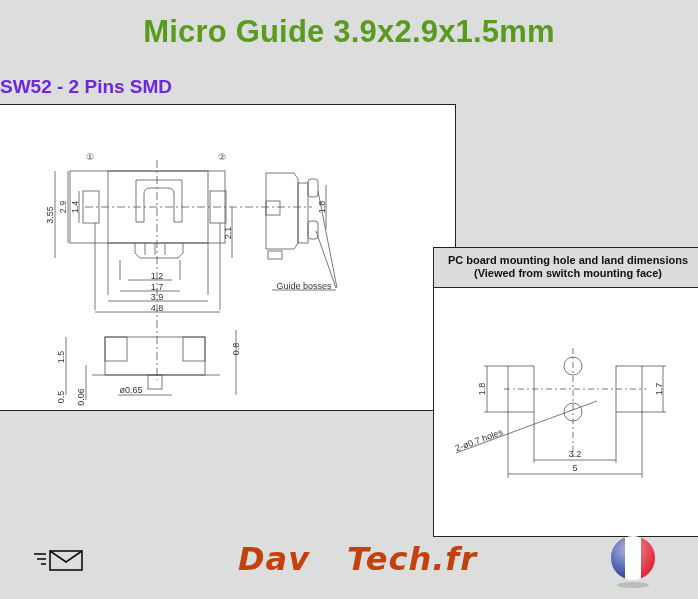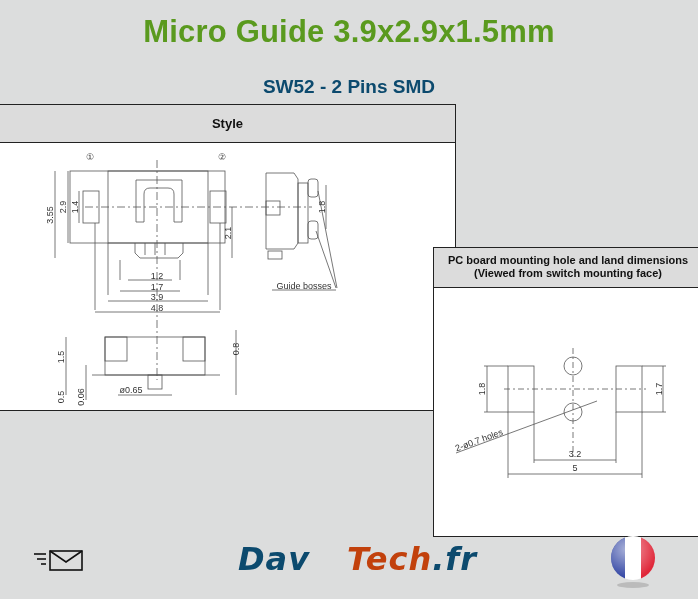--- a/index.html
+++ b/index.html
@@ -1,39 +1,38 @@
 <!DOCTYPE html>
 <html><head>
 <meta charset="utf-8">
 <style>
   html,body{margin:0;padding:0;}
   body{width:698px;height:599px;background:#dcdddd;position:relative;overflow:hidden;font-family:"Liberation Sans",sans-serif;}
   .title{position:absolute;left:0;top:14px;width:698px;text-align:center;font-weight:bold;font-size:31px;color:#5a9a1e;letter-spacing:0.2px;}
-  .subtitle{position:absolute;left:0;top:76px;width:698px;text-align:center;font-weight:bold;font-size:19px;color:#0c4a6e;}
+  .subtitle{position:absolute;left:0;top:76px;width:698px;text-align:left;font-weight:bold;font-size:19px;color:#6d28d9;}
   .panel{position:absolute;background:#fff;border:1px solid #222;box-sizing:border-box;}
   .panel-header{position:absolute;left:0;right:0;top:0;background:#dcdcdc;border-bottom:1px solid #222;text-align:center;font-weight:bold;color:#111;}
   #style-panel{left:-1px;top:104px;width:457px;height:307px;}
   #style-panel .panel-header{height:37px;line-height:37px;font-size:13px;}
   #pcb-panel{left:433px;top:247px;width:270px;height:290px;}
   #pcb-panel .panel-header{height:40px;font-size:11px;line-height:13px;padding-top:6px;box-sizing:border-box;}
   svg text{font-family:"Liberation Sans",sans-serif;fill:#333;}
   .footer-mail{position:absolute;left:32px;top:549px;}
   .logo{position:absolute;left:238px;top:540px;font-size:32px;font-style:italic;font-weight:bold;letter-spacing:1px;font-family:"DejaVu Sans",sans-serif;}
-  .logo .a{color:#0c4a6e;text-align:center;}
+  .logo .a{color:#c2410c;text-align:center;}
   .logo .b{color:#c2410c;margin-left:37px;}
   .flag{position:absolute;left:610px;top:535px;}
 </style>
 </head>
 <body>
 
 <div class="title">Micro Guide 3.9x2.9x1.5mm</div>
 <div class="subtitle">SW52 - 2 Pins SMD</div>
 
 <div class="panel" id="style-panel">
-  <div class="panel-header">Style</div>
   <svg width="457" height="307" style="position:absolute;left:0;top:0" viewBox="0 0 457 307">
     <g stroke="#555" stroke-width="0.8" fill="none">
 
       <rect x="70" y="66" width="155" height="72"></rect>
       <rect x="83" y="86" width="16" height="32"></rect>
       <rect x="210" y="86" width="16" height="32"></rect>
       <rect x="108" y="66" width="100" height="72"></rect>
       <path d="M136 75 h46 v42 h-8 v-28 q0 -6 -6 -6 h-18 q-6 0 -6 6 v28 h-8z"></path>
       <path d="M135 138 v10 l5 5 h38 l5 -5 v-10"></path>
       <line x1="145" y1="138" x2="145" y2="150"></line>

